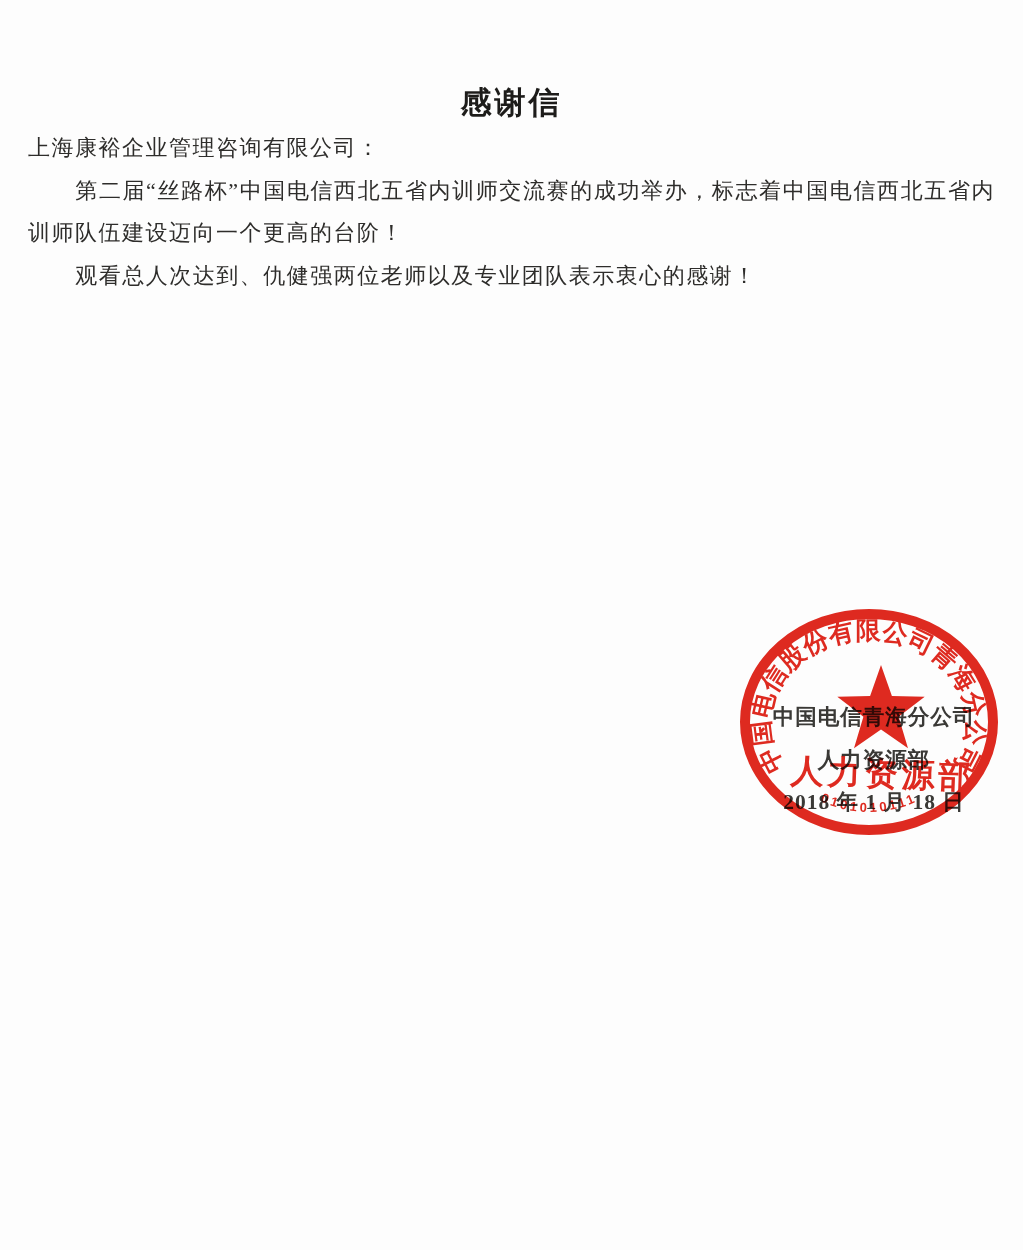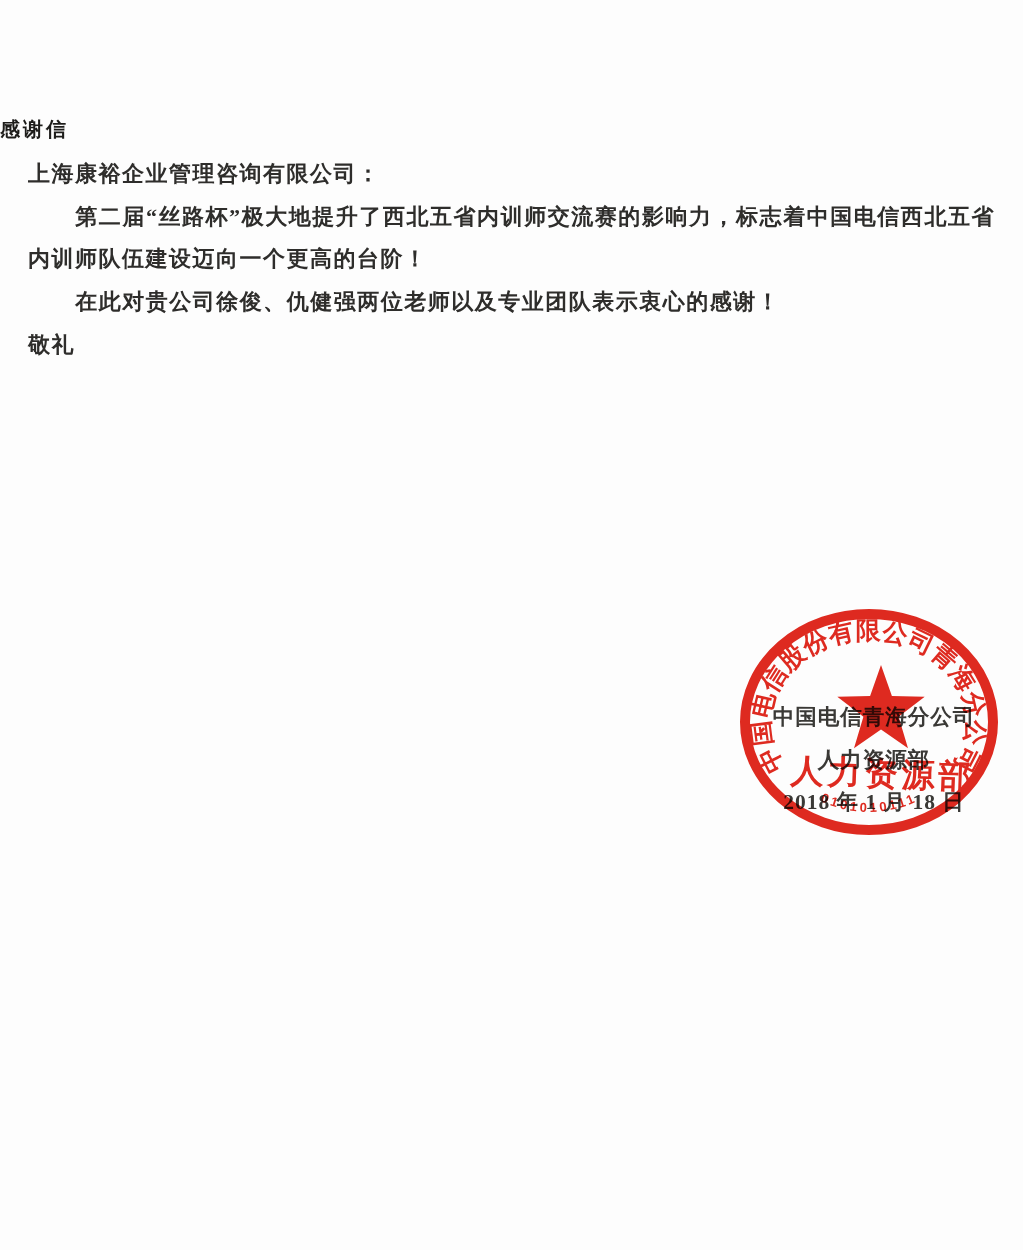--- a/index.html
+++ b/index.html
@@ -6,33 +6,34 @@
   .page {
     position:relative;
     width:1023px; height:1250px;
     background:#fdfdfd;
     overflow:hidden;
     font-family:"Liberation Serif","DejaVu Serif",serif;
     color:#2e2d2b;
   }
   .title {
     margin:0;
-    padding-top:108px;
-    font-size:20px;
+    padding-top:82px;
+    text-align:center;
+    font-size:31px;
     line-height:42px;
     font-weight:bold;
     color:#1d1c1a;
     letter-spacing:3px;
   }
   .body-text { padding:0 28px 0 28px; }
   .body-text p {
     margin:0;
     font-size:22px;
     line-height:42.7px;
-    font-weight:700;
+    font-weight:400;
     letter-spacing:1.5px;
     text-align:justify;
   }
   .salutation { margin-top:3px !important; }
   .para { text-indent:2.15em; }
   .closing-cizhi { text-indent:1.7em; }
   .closing-jingli { text-indent:0; }
   .signature {
     position:absolute;
     top:696px; left:738px;
@@ -62,23 +63,22 @@
 </style>
 </head>
 <body>
 
 <div class="page">
 
   <h1 class="title">感谢信</h1>
 
   <div class="body-text">
     <p class="salutation">上海康裕企业管理咨询有限公司：</p>
-    <p class="para">第二届“丝路杯”极大地提升了西北五省内训师交流赛的影响力，标志着中国电信西北五省内训师队伍建设迈向一个更高的台阶！</p>
-    <p class="para">在此对贵公司徐俊、仇健强两位老师以及专业团队表示衷心的感谢！</p>
-    <p class="closing-jingli">敬礼</p>
+    <p class="para">第二届“丝路杯”中国电信西北五省内训师交流赛的成功举办，标志着中国电信西北五省内训师队伍建设迈向一个更高的台阶！</p>
+    <p class="para">观看总人次达到、仇健强两位老师以及专业团队表示衷心的感谢！</p>
   </div>
 
   <div class="signature">
     <p>中国电信青海分公司</p>
     <p>人力资源部</p>
     <p>2018 年 1 月 18 日</p>
   </div>
 
   <svg class="stamp" viewBox="0 0 268 241" xmlns="http://www.w3.org/2000/svg">
 

